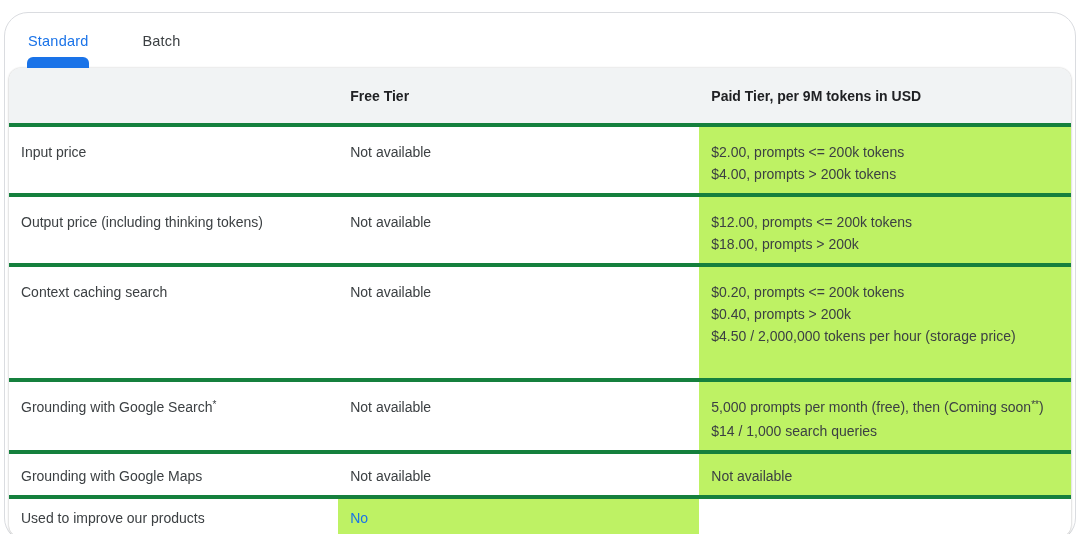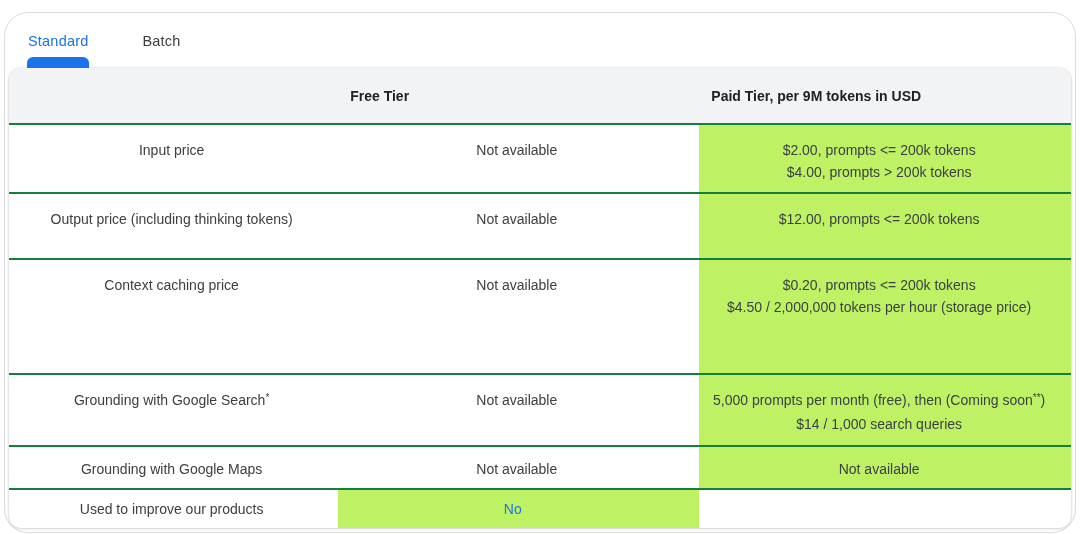--- a/index.html
+++ b/index.html
@@ -50,41 +50,40 @@
     margin: 0 4px 4px 4px;
     border-radius: 12px;
     overflow: hidden;
     background: #fff;
     box-shadow: 0 0 2px rgba(0,0,0,.22), 0 1px 3px rgba(0,0,0,.13);
   }
   .grid-row {
     display: grid;
     grid-template-columns: 31% 34% 35%;
     box-sizing: border-box;
-    text-align: center;
   }
   .cell {
     box-sizing: border-box;
     padding: 0 16px 0 12px;
     font-size: 14px;
     line-height: 22px;
     color: #3c4043;
   }
   .thead {
     background: #f1f3f4;
     min-height: 55px;
   }
   .thead .cell {
     display: flex;
     align-items: center;
     font-weight: 700;
     font-size: 14px;
     color: #202124;
   }
-  .trow { border-top: 2px solid #15803d; }
+  .trow { border-top: 4px solid #15803d; }
   .trow .cell { padding-top: 14px; padding-bottom: 8px; }
   .trow .cell-paid {
     background: #bef264;
     padding-right: 24px;
   }
   .row-0 { min-height: 69px; }
   .row-1 { min-height: 66px; }
   .row-2 { min-height: 115px; }
   .row-3 { min-height: 72px; }
   .row-4 { min-height: 42px; }
@@ -126,27 +125,29 @@
           <div class="cell cell-paid">
             <span class="paid-line"><span>$2.00, prompts &lt;= 200k tokens</span></span>
             <span class="paid-line"><span>$4.00, prompts &gt; 200k tokens</span></span>
           </div>
         </div>
         <div class="grid-row trow row-1">
           <div class="cell cell-label"><span>Output price (including thinking tokens)</span></div>
           <div class="cell cell-free"><span>Not available</span></div>
           <div class="cell cell-paid">
             <span class="paid-line"><span>$12.00, prompts &lt;= 200k tokens</span></span>
+            <span class="paid-line"><span>$18.00, prompts &gt; 200k</span></span>
           </div>
         </div>
         <div class="grid-row trow row-2">
-          <div class="cell cell-label"><span>Context caching price</span></div>
+          <div class="cell cell-label"><span>Context caching search</span></div>
           <div class="cell cell-free"><span>Not available</span></div>
           <div class="cell cell-paid">
             <span class="paid-line"><span>$0.20, prompts &lt;= 200k tokens</span></span>
+            <span class="paid-line"><span>$0.40, prompts &gt; 200k</span></span>
             <span class="paid-line"><span>$4.50 / 2,000,000 tokens per hour (storage price)</span></span>
           </div>
         </div>
         <div class="grid-row trow row-3">
           <div class="cell cell-label"><span>Grounding with Google Search</span><span class="sup">*</span></div>
           <div class="cell cell-free"><span>Not available</span></div>
           <div class="cell cell-paid">
             <span class="paid-line"><span>5,000 prompts per month (free), then (Coming soon</span><span class="sup">**</span><span>) $14 / 1,000 search queries</span></span>
           </div>
         </div>

